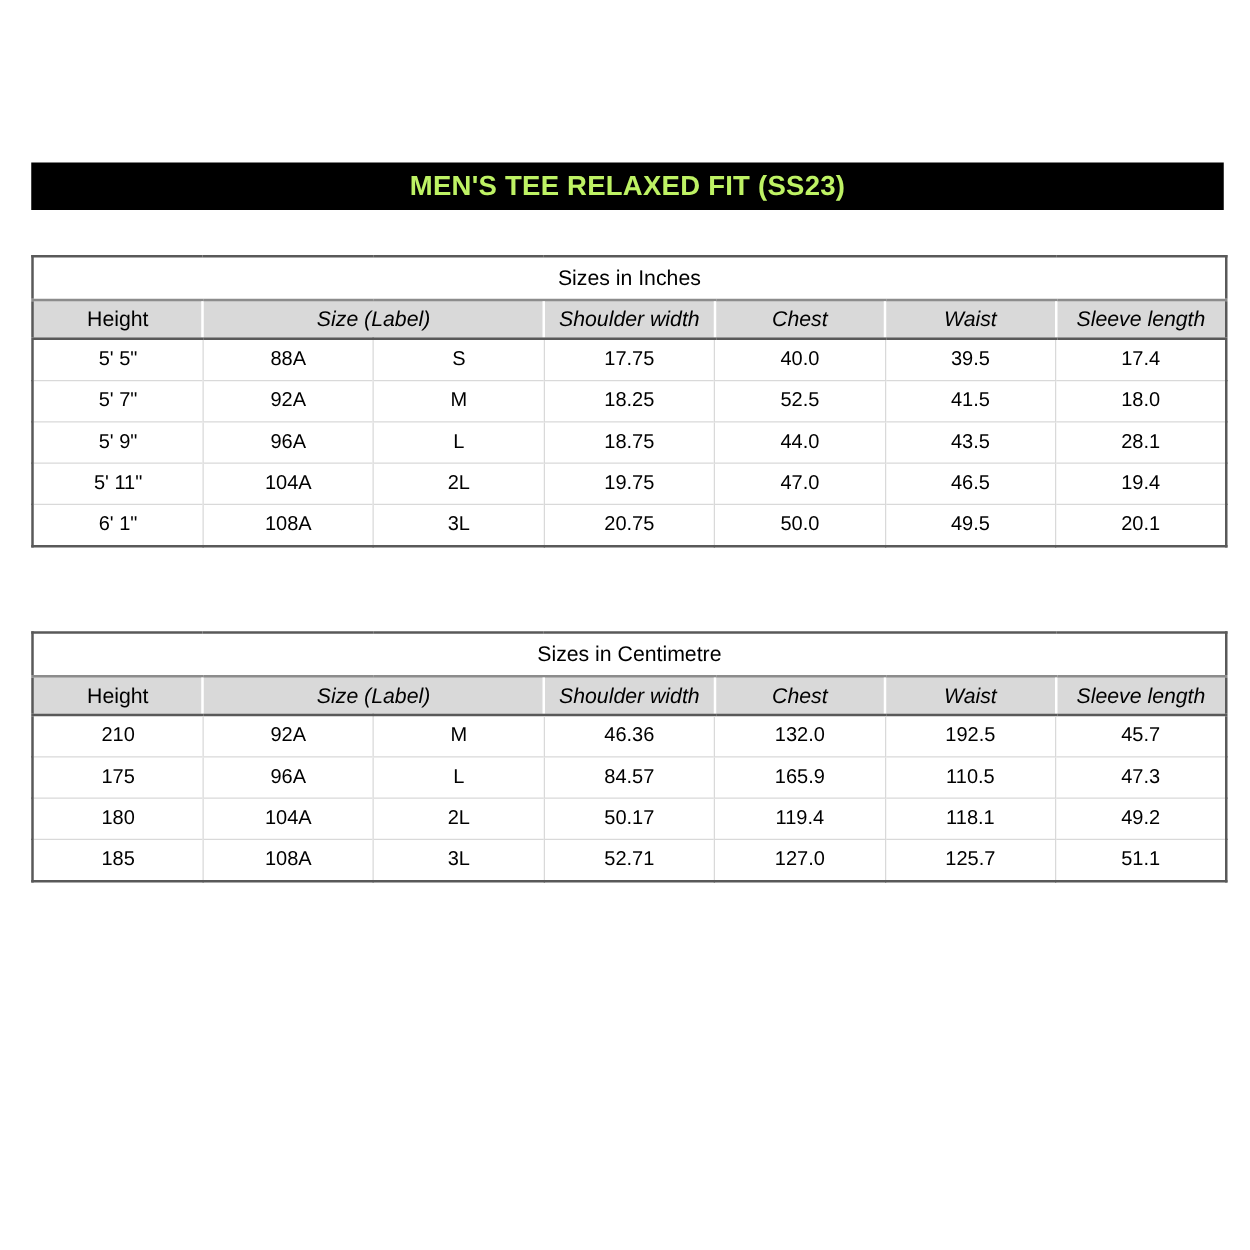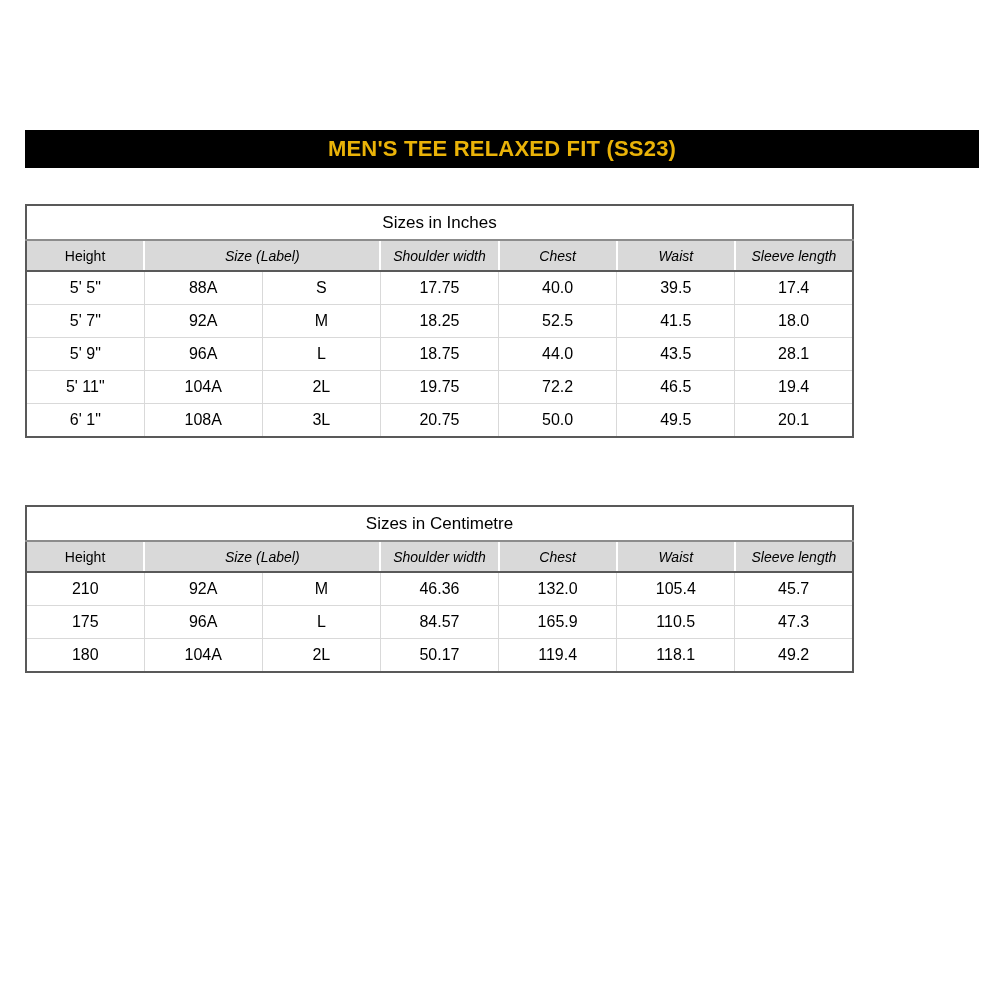--- a/index.html
+++ b/index.html
@@ -14,51 +14,51 @@
     font-family: "Liberation Sans", sans-serif;
     color: #000000;
   }
   .banner {
     position: absolute;
     left: 25px;
     top: 130px;
     width: 954px;
     height: 38px;
     background: #000000;
-    color: #eab308;
+    color: #bef264;
     display: flex;
     align-items: center;
     justify-content: center;
     font-weight: bold;
     font-size: 22px;
     letter-spacing: 0.2px;
   }
   table.size-table {
     position: absolute;
     left: 25px;
-    width: 829px;
+    width: 957px;
     border-collapse: collapse;
     table-layout: fixed;
     border: 2px solid #595959;
     text-align: center;
     font-size: 16px;
   }
   table.size-table.t-inches { top: 204px; }
   table.size-table.t-cm     { top: 505px; }
 
   td.caption-cell {
     height: 33px;
     font-size: 17px;
     background: #ffffff;
     padding: 0;
   }
   tr.header-row th {
     background: #d9d9d9;
     font-weight: normal;
-    font-size: 14px;
+    font-size: 17px;
     height: 29px;
     padding: 0;
     border-top: 2px solid #8c8c8c;
     border-bottom: 2px solid #595959;
   }
   tr.header-row th + th { border-left: 2px solid #ffffff; font-style: italic; }
 
   tr.data-row td {
     height: 32px;
     padding: 0;
@@ -121,21 +121,21 @@
       <td>18.75</td>
       <td>44.0</td>
       <td>43.5</td>
       <td>28.1</td>
     </tr>
     <tr class="data-row">
       <td>5' 11"</td>
       <td>104A</td>
       <td>2L</td>
       <td>19.75</td>
-      <td>72.2</td>
+      <td>47.0</td>
       <td>46.5</td>
       <td>19.4</td>
     </tr>
     <tr class="data-row">
       <td>6' 1"</td>
       <td>108A</td>
       <td>3L</td>
       <td>20.75</td>
       <td>50.0</td>
       <td>49.5</td>
@@ -165,35 +165,44 @@
       <th>Chest</th>
       <th>Waist</th>
       <th>Sleeve length</th>
     </tr>
     <tr class="data-row">
       <td>210</td>
       <td>92A</td>
       <td>M</td>
       <td>46.36</td>
       <td>132.0</td>
-      <td>105.4</td>
+      <td>192.5</td>
       <td>45.7</td>
     </tr>
     <tr class="data-row">
       <td>175</td>
       <td>96A</td>
       <td>L</td>
       <td>84.57</td>
       <td>165.9</td>
       <td>110.5</td>
       <td>47.3</td>
     </tr>
     <tr class="data-row">
       <td>180</td>
       <td>104A</td>
       <td>2L</td>
       <td>50.17</td>
       <td>119.4</td>
       <td>118.1</td>
       <td>49.2</td>
     </tr>
+    <tr class="data-row">
+      <td>185</td>
+      <td>108A</td>
+      <td>3L</td>
+      <td>52.71</td>
+      <td>127.0</td>
+      <td>125.7</td>
+      <td>51.1</td>
+    </tr>
   </tbody>
 </table>
 
 </body></html>

